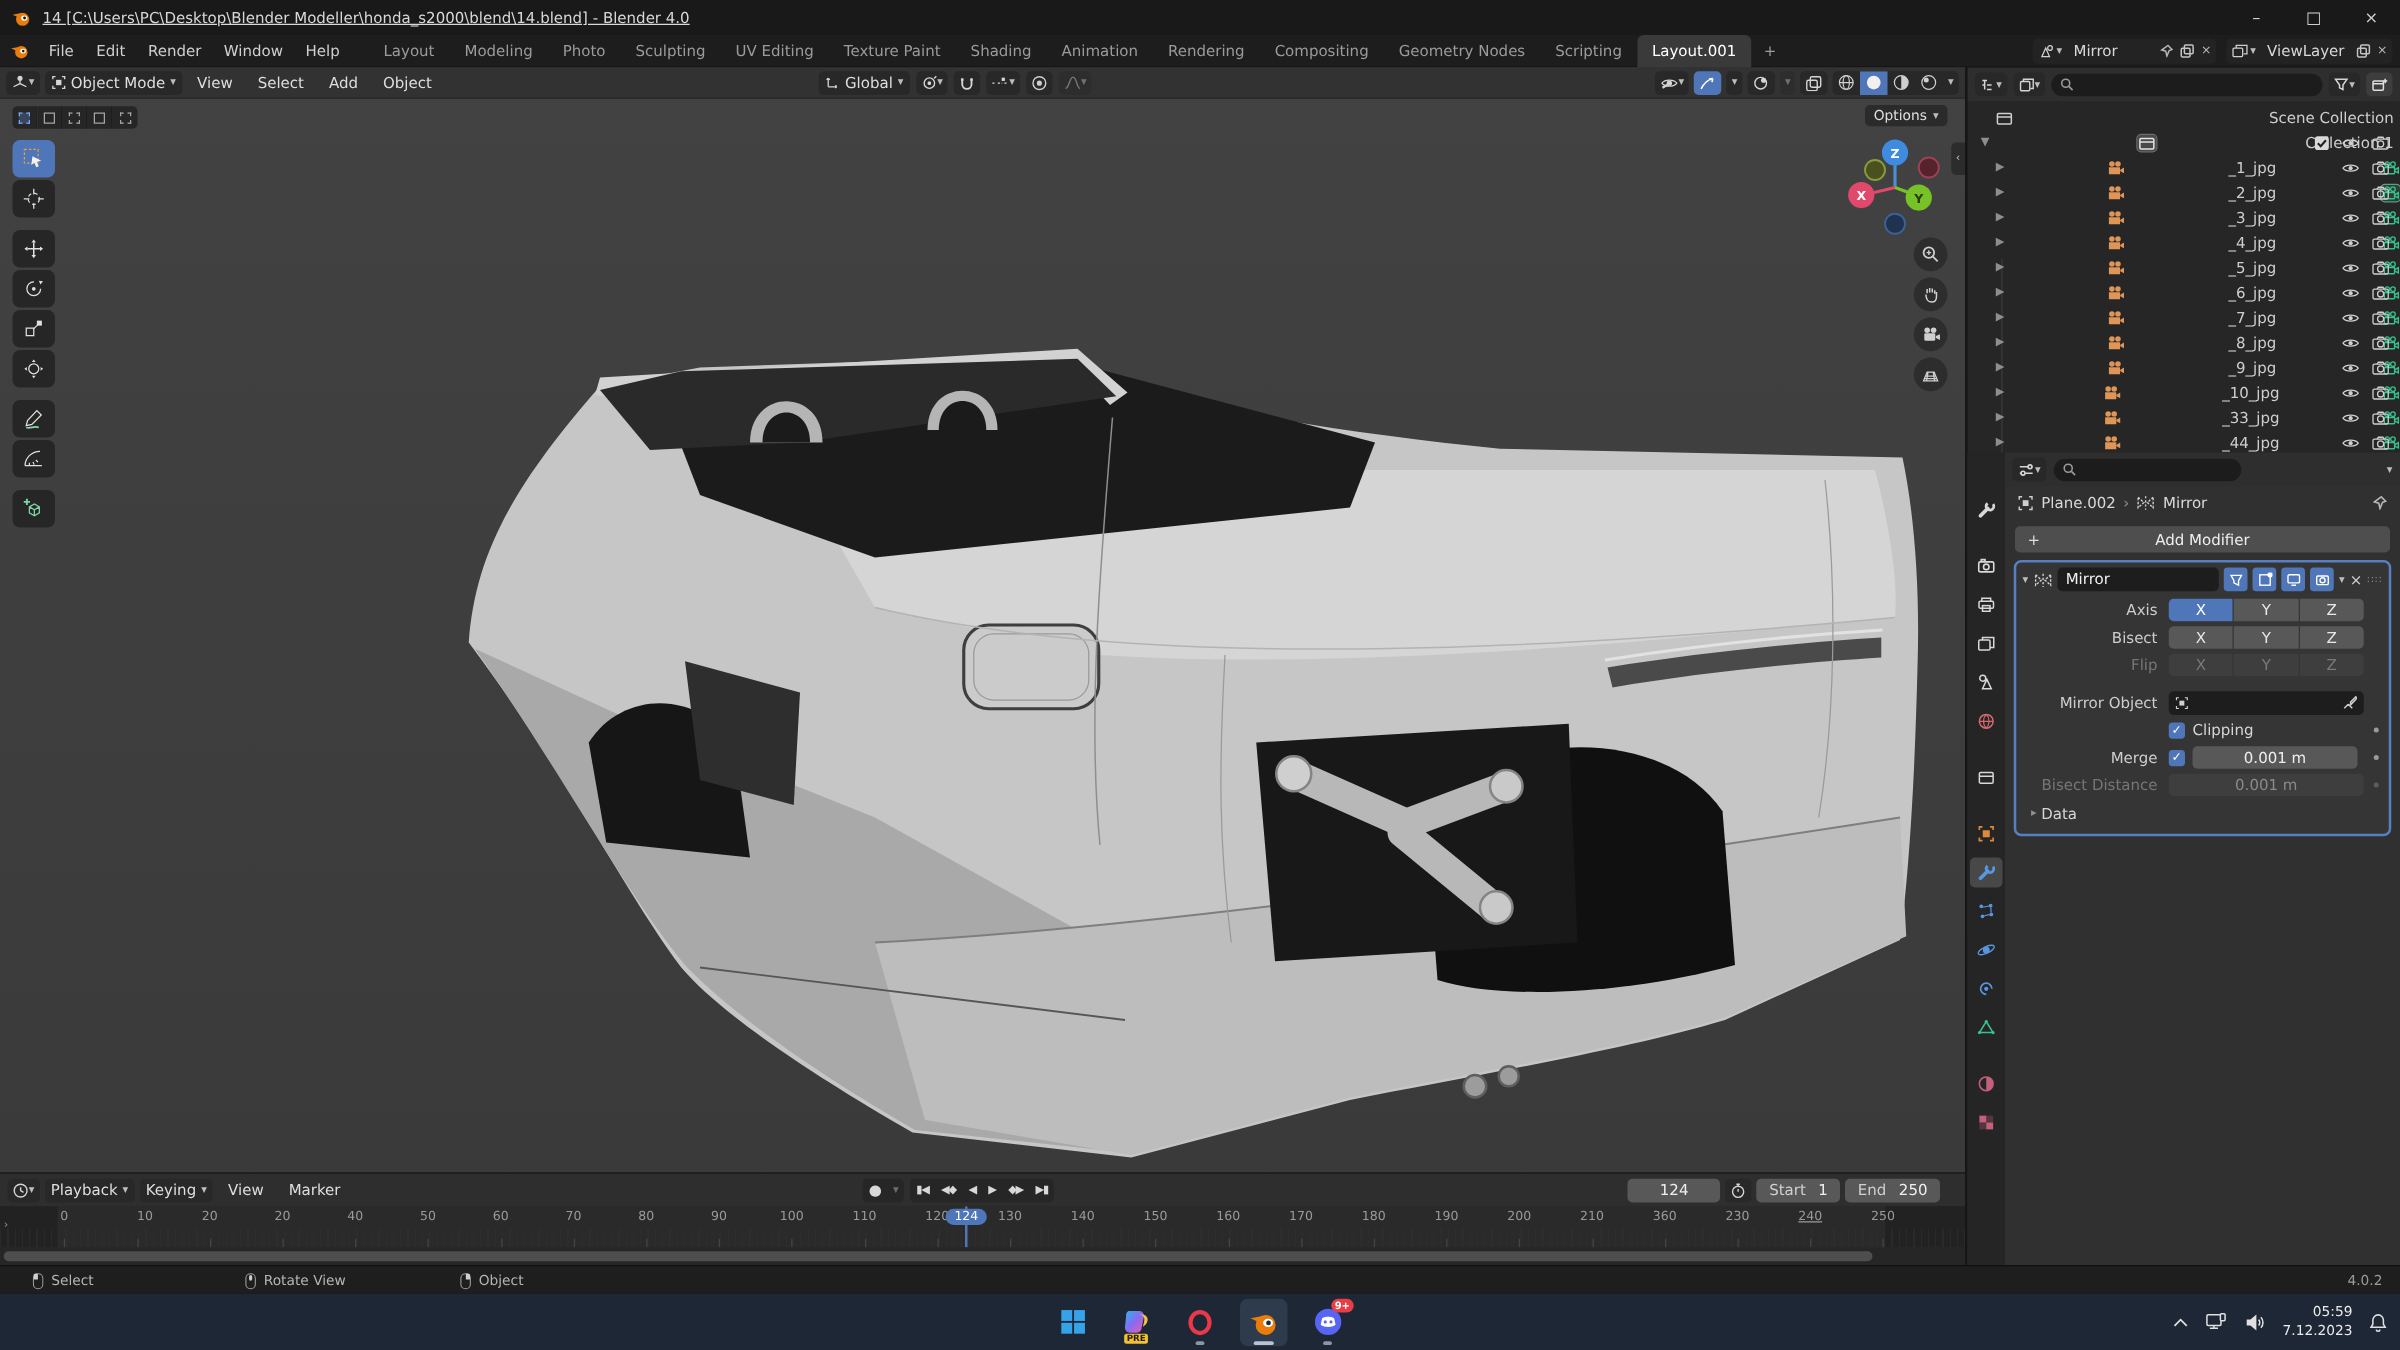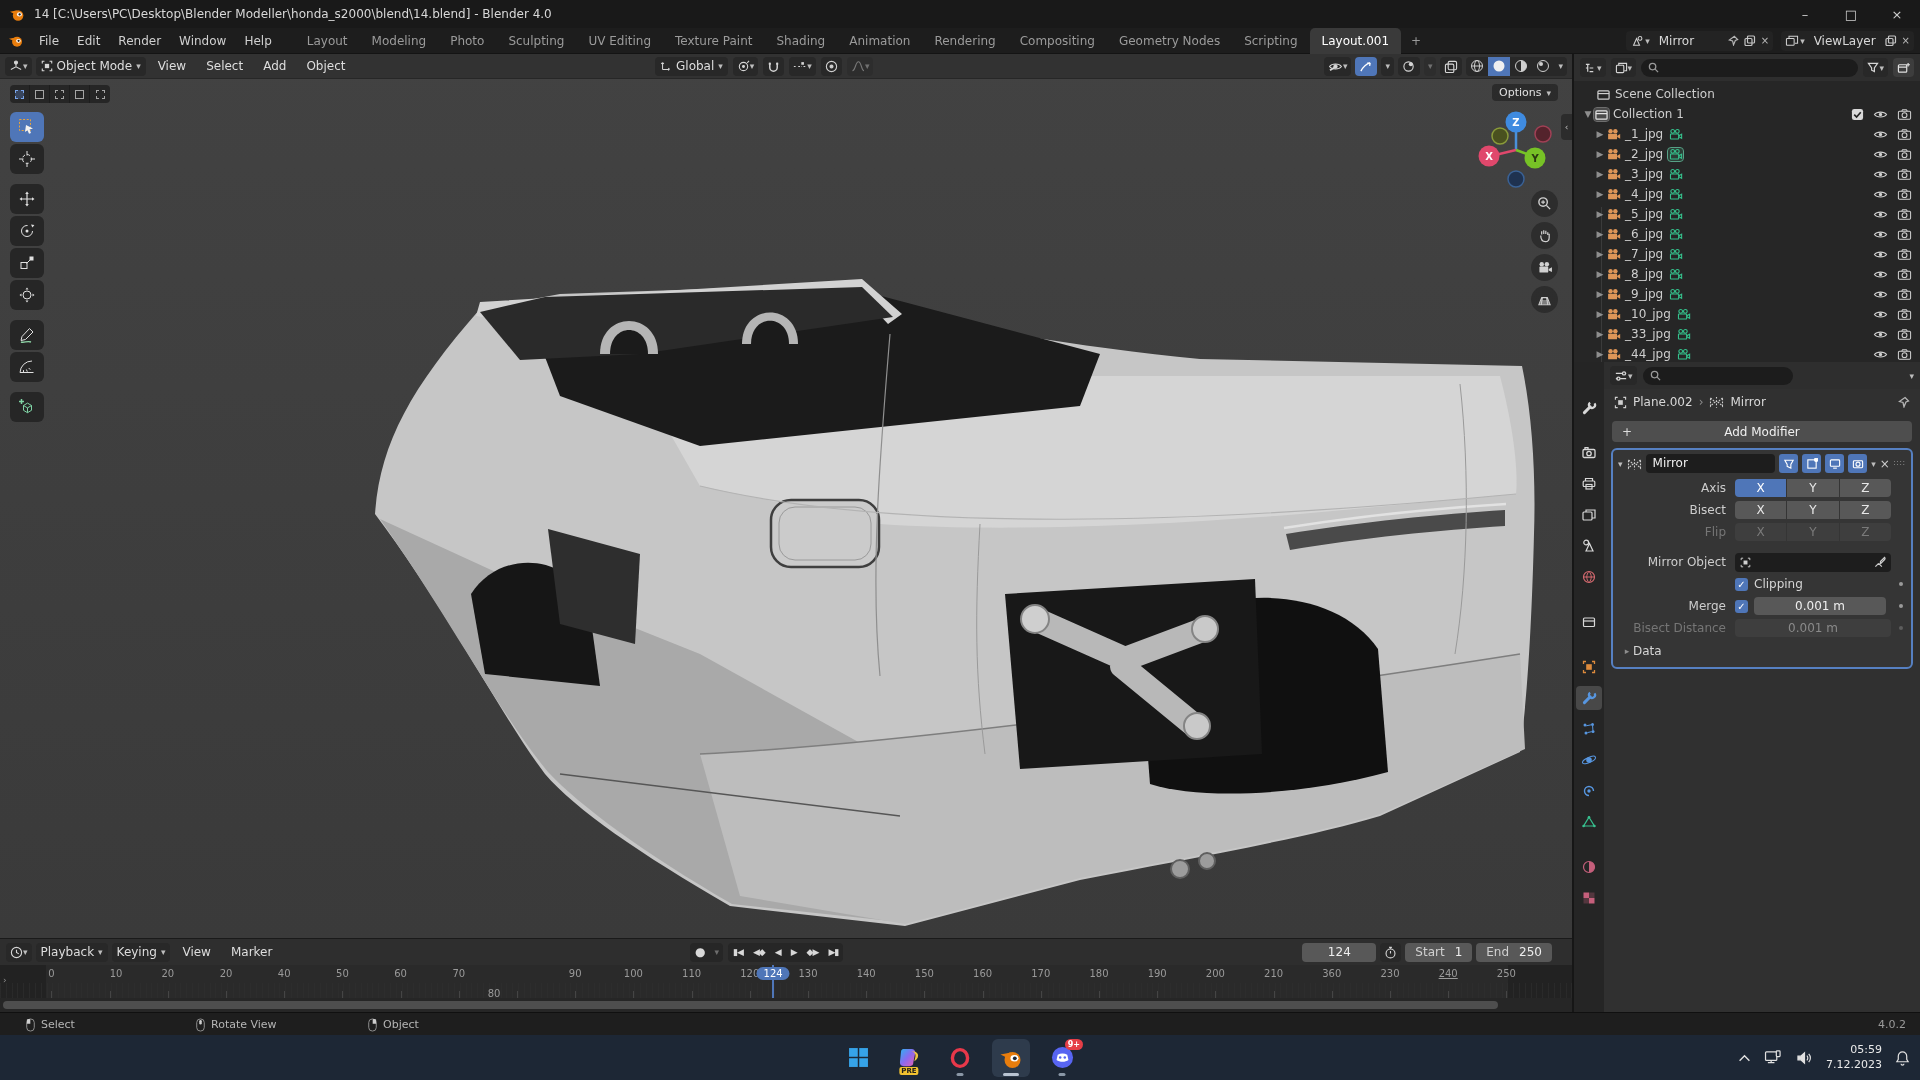--- a/index.html
+++ b/index.html
@@ -3,21 +3,21 @@
 <meta charset="utf-8">
 <style>
   * { margin:0; padding:0; box-sizing:border-box; user-select:none; }
   html,body { width:1920px; height:1080px; overflow:hidden; background:#111;
     font-family:"DejaVu Sans","Liberation Sans",sans-serif; font-size:12px; color:#d5d5d5; }
   #stage { position:relative; width:1920px; height:1080px; }
   svg { display:block; }
 
   
   #titlebar { position:absolute; left:0; top:0; width:1920px; height:28px; background:#191919; display:flex; align-items:center; padding-left:9px; }
-  #titlebar .ttl { margin-left:9px; color:#d8d8d8; font-size:12px; white-space:nowrap; }
+  #titlebar .ttl { margin-left:9px; color:#d8d8d8; font-size:12px; white-space:nowrap;text-decoration:underline; }
   #wincontrols { margin-left:auto; display:flex; height:28px; }
   #wincontrols .wbtn { width:46px; height:28px; display:flex; align-items:center; justify-content:center; color:#cfcfcf; font-size:13px; }
 
   
   #topbar { position:absolute; left:0; top:28px; width:1920px; height:26px; background:#1d1d1d; display:flex; align-items:center; border-bottom:1px solid #141414; }
   #topbar .appmenu { width:30px; display:flex; justify-content:center; align-items:center; }
   .menuitem { padding:0 9px; height:26px; line-height:26px; color:#d0d0d0; }
   #ws-tabs { display:flex; margin-left:14px; height:26px; }
   .wstab { padding:0 12px; height:26px; line-height:26px; color:#9b9b9b; border-radius:5px 5px 0 0; white-space:nowrap; }
   .wstab.active { background:#3a3a3a; color:#fff; }
@@ -87,21 +87,21 @@
   #tlscroll { position:relative; height:14px; background:#262626; }
   #tlbar { position:absolute; left:3px; top:3px; width:1495px; height:8px; background:#4e4e4e; border-radius:4px; }
   .tlarrow { position:absolute; color:#8f8f8f; font-size:9px; top:10px; }
 
   
   #rightcol { width:348px; display:flex; flex-direction:column; border-left:2px solid #161616; }
 
   #outliner { height:308px; background:#262626; overflow:hidden; }
   #outheader { height:27px; background:#2e2e2e; display:flex; align-items:center; padding:0 6px; gap:5px; }
   .searchpill { flex:1; background:#1c1c1c; border-radius:10px; height:18px; display:flex; align-items:center; padding:0 7px; gap:5px; }
-  .orow { height:20px; display:flex; align-items:center; color:#cecece; position:relative; }
+  .orow { height:20px; display:flex; align-items:center; color:#cecece; position:relative;justify-content:space-between; }
   .orow .lab { margin:0 5px 0 4px; white-space:nowrap; }
   .orow .rt { position:absolute; right:8px; display:flex; gap:9px; align-items:center; }
   .oi { width:15px; height:13px; }
   .expander { width:12px; color:#8e8e8e; font-size:9px; text-align:center; }
   .guide { position:absolute; left:27px; top:126px; width:1px; height:238px; background:#3b3b3b; }
   .seldata { outline:1px solid #57a186; border-radius:3px; background:#2c3e36; }
 
   
   #properties { flex:1; background:#303030; display:flex; }
   #ptabs { width:30px; background:#252525; display:flex; flex-direction:column; align-items:center; padding-top:34px; gap:7px; }
@@ -605,21 +605,21 @@
               <div class="tick" style="left: 226px;">20</div>
               <div class="tickline" style="left: 226px;"></div>
               <div class="tick" style="left: 284.2px;">40</div>
               <div class="tickline" style="left: 284.2px;"></div>
               <div class="tick" style="left: 342.4px;">50</div>
               <div class="tickline" style="left: 342.4px;"></div>
               <div class="tick" style="left: 400.6px;">60</div>
               <div class="tickline" style="left: 400.6px;"></div>
               <div class="tick" style="left: 458.8px;">70</div>
               <div class="tickline" style="left: 458.8px;"></div>
-              <div class="tick" style="left: 494px; margin-top: 20px;">80</div>
+              <div class="tick" style="left: 517px;">80</div>
               <div class="tickline" style="left: 517px;"></div>
               <div class="tick" style="left: 575.2px;">90</div>
               <div class="tickline" style="left: 575.2px;"></div>
               <div class="tick" style="left: 633.4px;">100</div>
               <div class="tickline" style="left: 633.4px;"></div>
               <div class="tick" style="left: 691.6px;">110</div>
               <div class="tickline" style="left: 691.6px;"></div>
               <div class="tick" style="left: 749.8px;">120</div>
               <div class="tickline" style="left: 749.8px;"></div>
               <div class="tick" style="left: 808px;">130</div>

